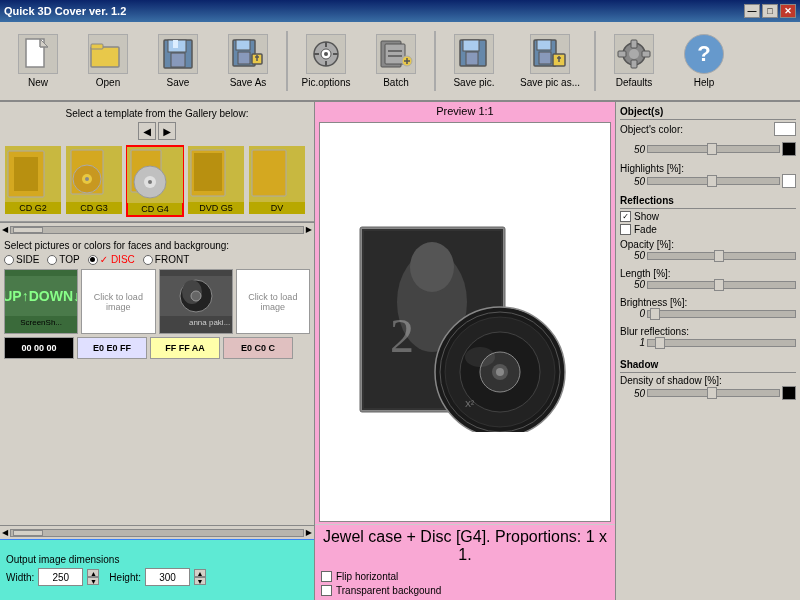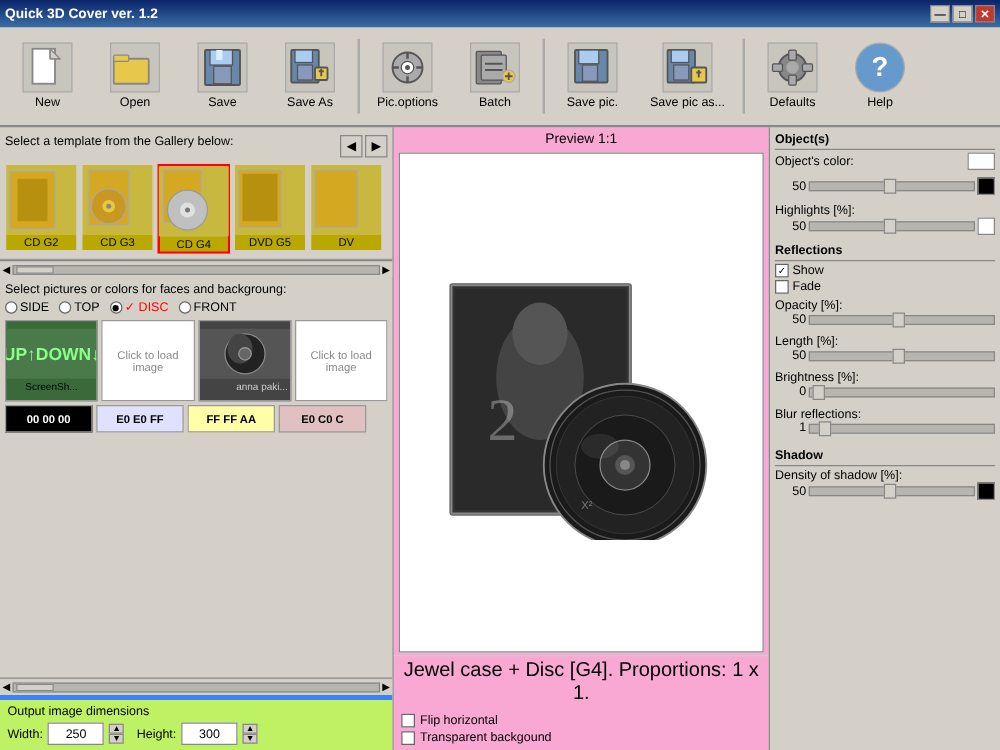--- a/index.html
+++ b/index.html
@@ -152,23 +152,23 @@
     }
 
     
     #left-scroll { height: 14px; background: #d4d0c8; border-top: 1px solid #888; display: flex; align-items: center; padding: 0 2px; }
     .scroll-arrow { font-size: 8px; cursor: pointer; }
     .scroll-track { flex: 1; height: 8px; background: #b8b5ae; border: 1px solid #888; margin: 0 2px; position: relative; }
     .scroll-thumb { width: 30px; height: 6px; background: #d4d0c8; border: 1px solid #888; position: absolute; }
 
     
     #output-dims {
-      padding: 4px 6px;
-      border-top: 4px solid #3b82f6;
-      background: #bef264;
+      padding: 14px 6px;
+      border-top: 1px solid #3b82f6;
+      background: #5eead4;
     }
     .dims-row { display: flex; align-items: center; gap: 10px; margin-top: 3px; }
     .dim-group { display: flex; align-items: center; gap: 4px; }
     .dim-label { font-size: 10px; }
     .dim-input {
       width: 45px; height: 18px;
       border: 1px solid #888;
       background: white;
       font-size: 10px;
       text-align: center;
@@ -206,21 +206,21 @@
       padding: 4px;
       display: flex;
       flex-direction: column;
       gap: 4px;
       overflow-y: auto;
     }
     .right-section-title { font-size: 10px; font-weight: bold; color: #000; border-bottom: 1px solid #888; padding-bottom: 2px; margin-bottom: 2px; }
     .prop-row { display: flex; align-items: center; justify-content: space-between; margin-bottom: 2px; }
     .prop-label { font-size: 10px; }
     .color-box { width: 22px; height: 14px; background: white; border: 1px solid #888; }
-    .slider-row { display: flex; align-items: center; gap: 2px; margin-bottom: 3px; }
+    .slider-row { display: flex; align-items: center; gap: 2px; margin-bottom: 3px; font-style: italic; }
     .slider-val { width: 25px; font-size: 10px; text-align: right; }
     .slider-track {
       flex: 1;
       height: 8px;
       background: #b8b5ae;
       border: 1px solid #888;
       position: relative;
     }
     .slider-thumb {
       width: 10px; height: 12px;
@@ -376,21 +376,21 @@
     <div class="tool-icon" style="background:#6699cc;color:white;font-size:22px;font-weight:bold;border-radius:50%;">?</div>
     <span>Help</span>
   </div>
 </div>
 
 <div id="main">
 
   <div id="left-panel">
 
     <div id="gallery-section">
-      <div style="display:flex; justify-content:space-between; padding:2px 0;">
+      <div style="display:flex; align-items:center; justify-content:space-between; padding:2px 0;flex-direction:column;">
         <span class="section-label">Select a template from the Gallery below:</span>
         <div id="gallery-nav">
           <div class="nav-btn">◀</div>
           <div class="nav-btn">▶</div>
         </div>
       </div>
       <div id="gallery-items">
 
         <div class="gallery-item">
           <div class="gallery-thumb">

